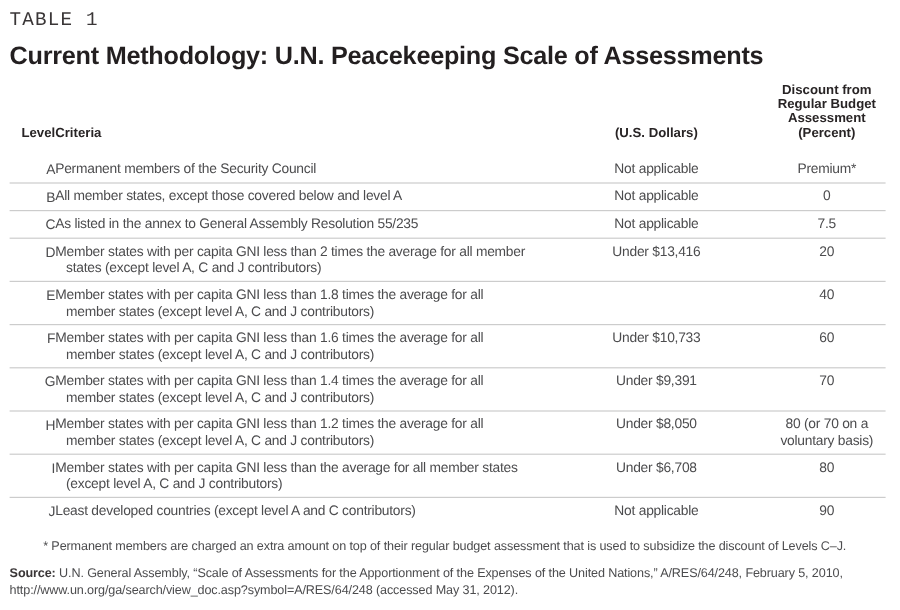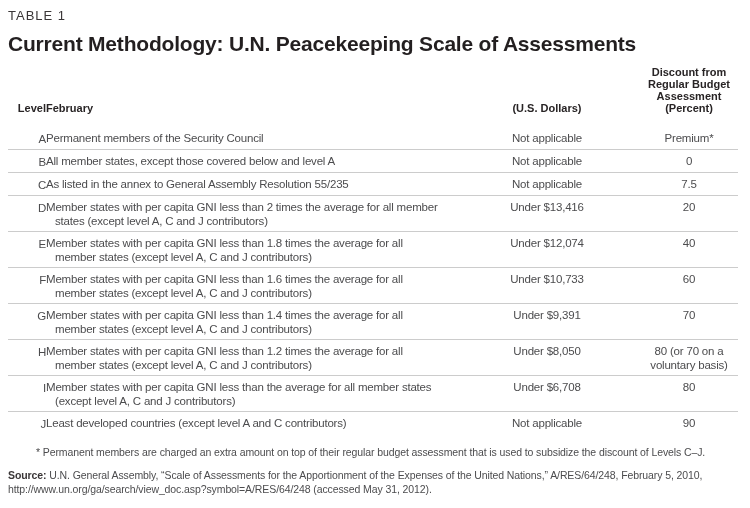--- a/index.html
+++ b/index.html
@@ -6,22 +6,22 @@
   html, body { background: #ffffff; }
   body {
     width: 750px; height: 508px; overflow: hidden;
     font-family: "Liberation Sans", sans-serif;
     color: #4c4c4e;
     padding: 8px 12px 0 8px;
     position: relative;
   }
 
   .table-label {
-    font-family: Liberation Sans, sans-serif;
-    font-size: 13px; letter-spacing: 1px;
+    font-family: Liberation Mono, monospace;
+    font-size: 16px; letter-spacing: 1px;
     color: #3a3637;
   }
   .page-title {
     margin-top: 9px;
     font-size: 21px; font-weight: bold;
     letter-spacing: -0.2px;
     color: #231f20;
   }
 
   .tbl { width: 730px; }
@@ -79,21 +79,21 @@
 </head>
 <body>
 
 <div class="table-label">TABLE 1</div>
 <h1 class="page-title">Current Methodology: U.N. Peacekeeping Scale of Assessments</h1>
 
 <div class="tbl">
 
   <div class="hdr-row">
     <div class="hdr-cell col-level">Level</div>
-    <div class="hdr-cell col-criteria">February</div>
+    <div class="hdr-cell col-criteria">Criteria</div>
     <div class="hdr-cell col-threshold">
       <div>(U.S. Dollars)</div>
     </div>
     <div class="hdr-cell col-discount">
       <div>Discount from</div>
       <div>Regular Budget</div>
       <div>Assessment</div>
       <div>(Percent)</div>
     </div>
   </div>
@@ -141,21 +141,20 @@
     <div class="cell discount col-discount">
       <span class="inner">20</span>
     </div>
   </div>
 
   <div class="row">
     <div class="cell level col-level">E</div>
     <div class="cell col-criteria">
       <span class="criteria-text">Member states with per capita GNI less than 1.8 times the average for all member states (except level A, C and J contributors)</span>
     </div>
-    <div class="cell threshold col-threshold">Under $12,074</div>
     <div class="cell discount col-discount">
       <span class="inner">40</span>
     </div>
   </div>
 
   <div class="row">
     <div class="cell level col-level">F</div>
     <div class="cell col-criteria">
       <span class="criteria-text">Member states with per capita GNI less than 1.6 times the average for all member states (except level A, C and J contributors)</span>
     </div>

